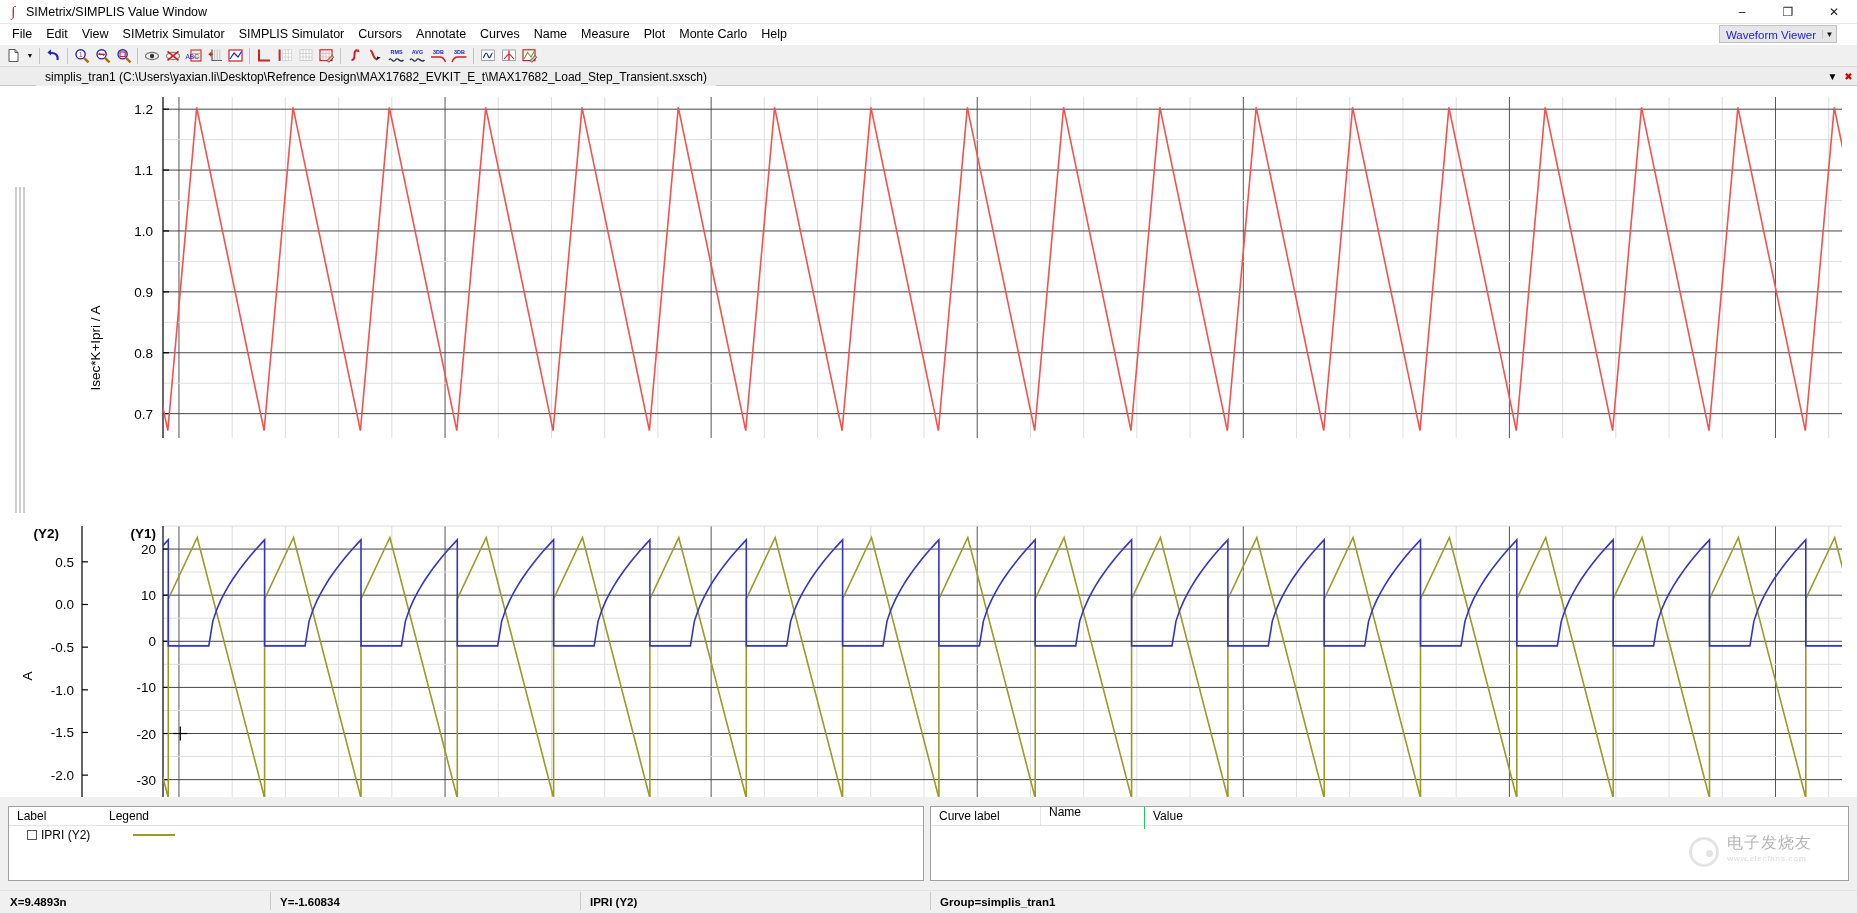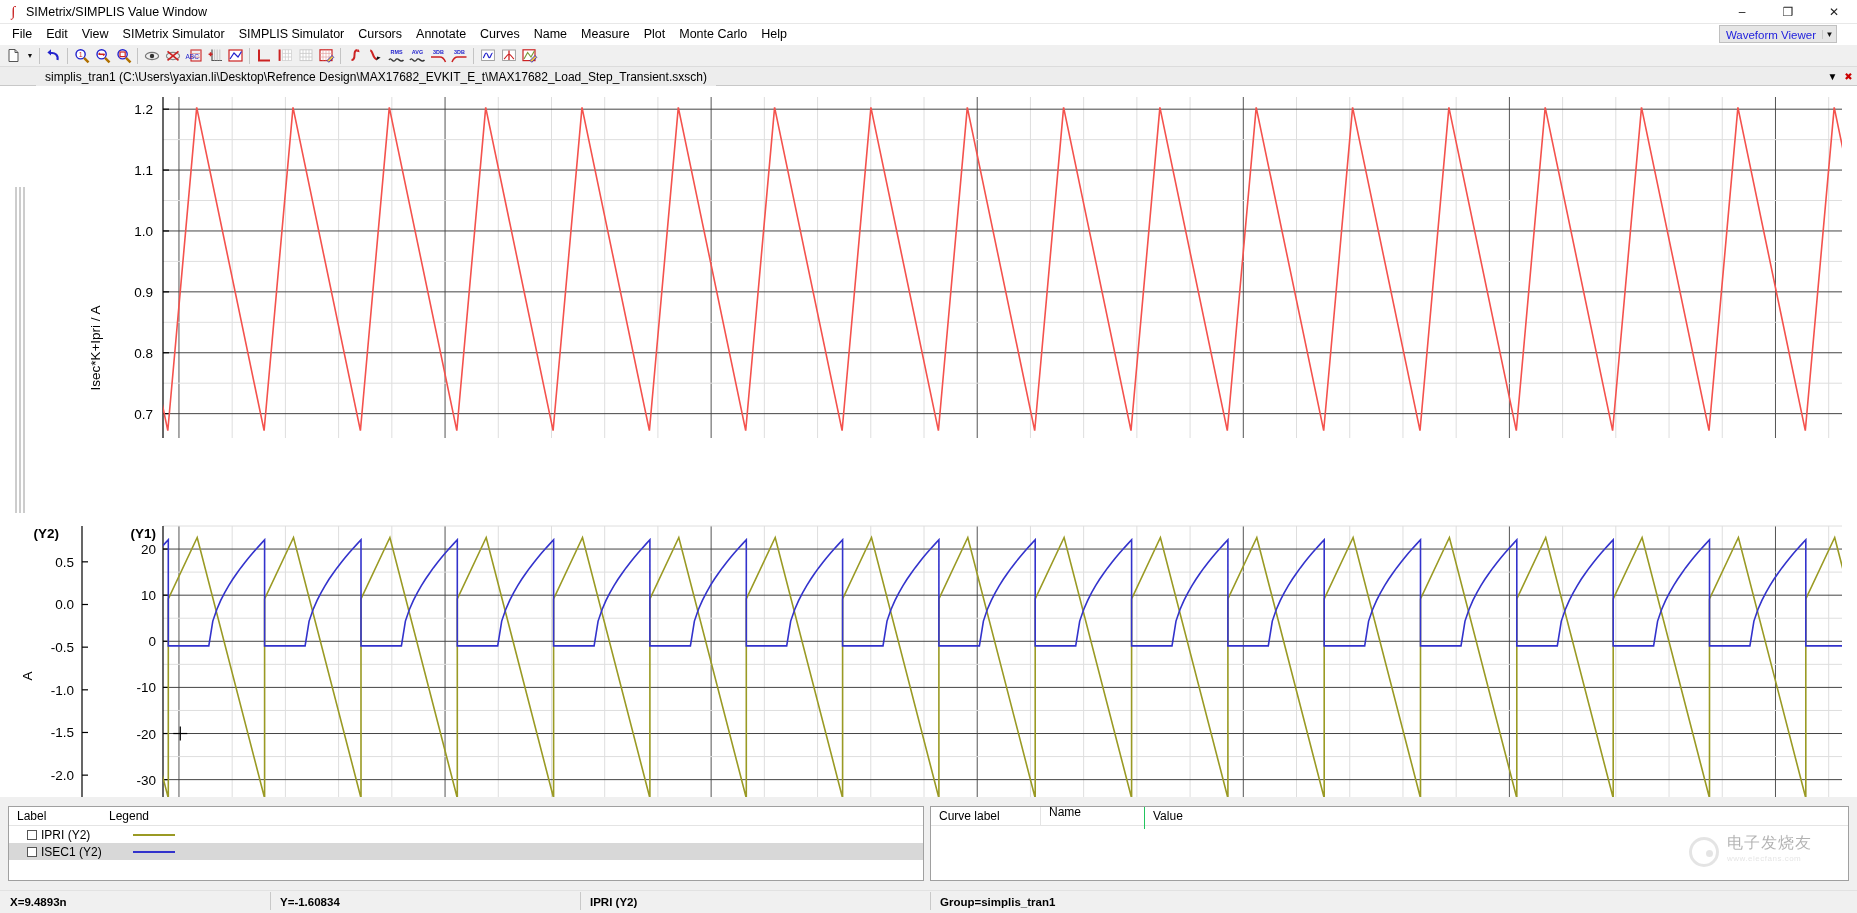--- a/index.html
+++ b/index.html
@@ -109,21 +109,21 @@
     content:""; position:absolute; left:0; top:-4px; height:18px;
     width:1px; background:#c8c8c8;
   }
 
   .watermark{
     position:absolute; right:8px; bottom:28px; width:160px; height:52px;
     opacity:.30; pointer-events:none;
   }
   .wm-txt{ font-size:16px; color:#000000; font-family:"DejaVu Sans", sans-serif;
            letter-spacing:1px;}
-  .wm-sub{ font-size:8px; color:#a8a8a8; letter-spacing:.5px;}
+  .wm-sub{ font-size:8px; color:#a8a8a8; letter-spacing:.5px;font-weight:bold;}
   .wm-circ{ width:30px;height:30px;border:3px solid #a8a8a8;border-radius:50%;
             position:absolute;left:0;top:4px;}
   .wm-circ:after{content:"";position:absolute;width:7px;height:7px;
             background:#a8a8a8;border-radius:50%;left:14px;top:10px;}
 </style>
 </head>
 <body>
 
 <div class="titlebar">
   <div class="app-icon">∫</div>
@@ -535,25 +535,20 @@
       <div class="phead">
         <div class="c" style="width:92px">Label</div>
         <div class="c">Legend</div>
       </div>
       <div id="legend-rows">
           <div class="prow">
             <div class="cbx"></div>
             <div class="rlabel">IPRI (Y2)</div>
             <div class="swatch" style="background: rgb(154, 154, 36);"></div>
           </div>
-          <div class="prow sel">
-            <div class="cbx"></div>
-            <div class="rlabel">ISEC1 (Y2)</div>
-            <div class="swatch" style="background: rgb(51, 51, 204);"></div>
-          </div>
         </div>
     </div>
 
     <div class="panel right">
       <div class="phead">
         <div class="c" style="width:110px;border-right:1px solid #e4e4e4;height:19px;line-height:19px">Curve label</div>
         <div class="c" style="width:104px;border-right:1px solid #22c55e;height:26px;line-height:19px">Name</div>
         <div class="c">Value</div>
       </div>
     </div>

